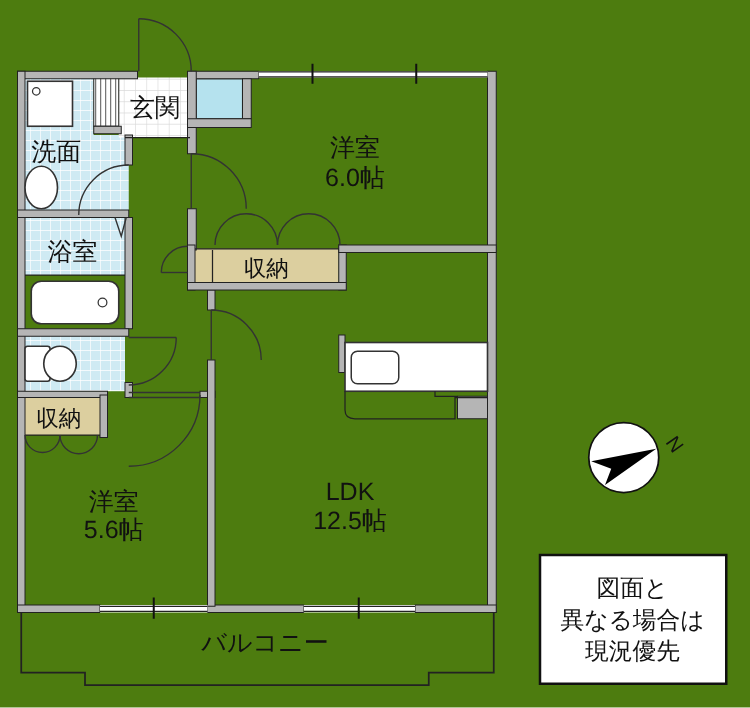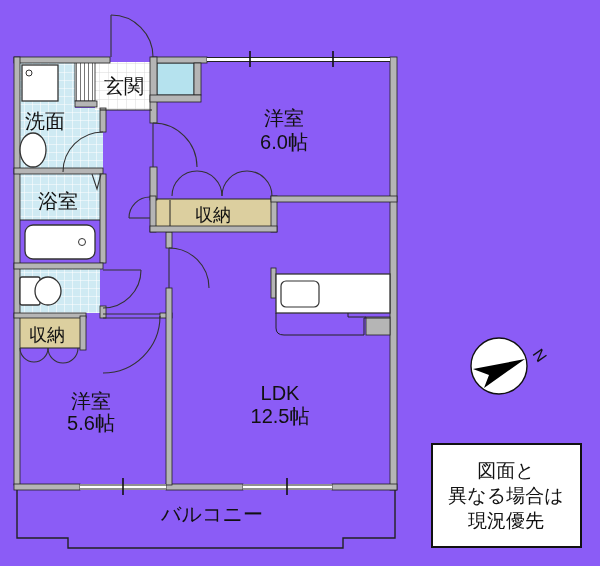--- a/index.html
+++ b/index.html
@@ -1,16 +1,16 @@
 <!DOCTYPE html>
 <html><head>
 <meta charset="utf-8">
 <style>
   html,body{margin:0;padding:0;background:#fff;}
-  #stage{position:relative;width:600px;height:566px;background:#8b5cf6;overflow:hidden;
+  #stage{position:relative;width:600px;height:566px;background:#4d7c0f;overflow:hidden;
          font-family:"Liberation Sans","DejaVu Sans",sans-serif;}
   svg{position:absolute;left:0;top:0;}
   .wall{fill:#b5b5b5;stroke:#222;stroke-width:0.8;}
   .thin{stroke:#222;stroke-width:1;fill:none;}
   .door{stroke:#333;stroke-width:1.1;fill:none;}
   .fix{fill:#fff;stroke:#333;stroke-width:1.3;}
   .rm{fill:#111;font-size:20px;text-anchor:middle;font-family:"Liberation Sans","DejaVu Sans",sans-serif;}
   .rm.small{font-size:18px;}
   .note{fill:#111;font-size:19px;text-anchor:middle;font-family:"Liberation Sans","DejaVu Sans",sans-serif;}
   .outline{fill:none;stroke:#222;stroke-width:1.4;}

